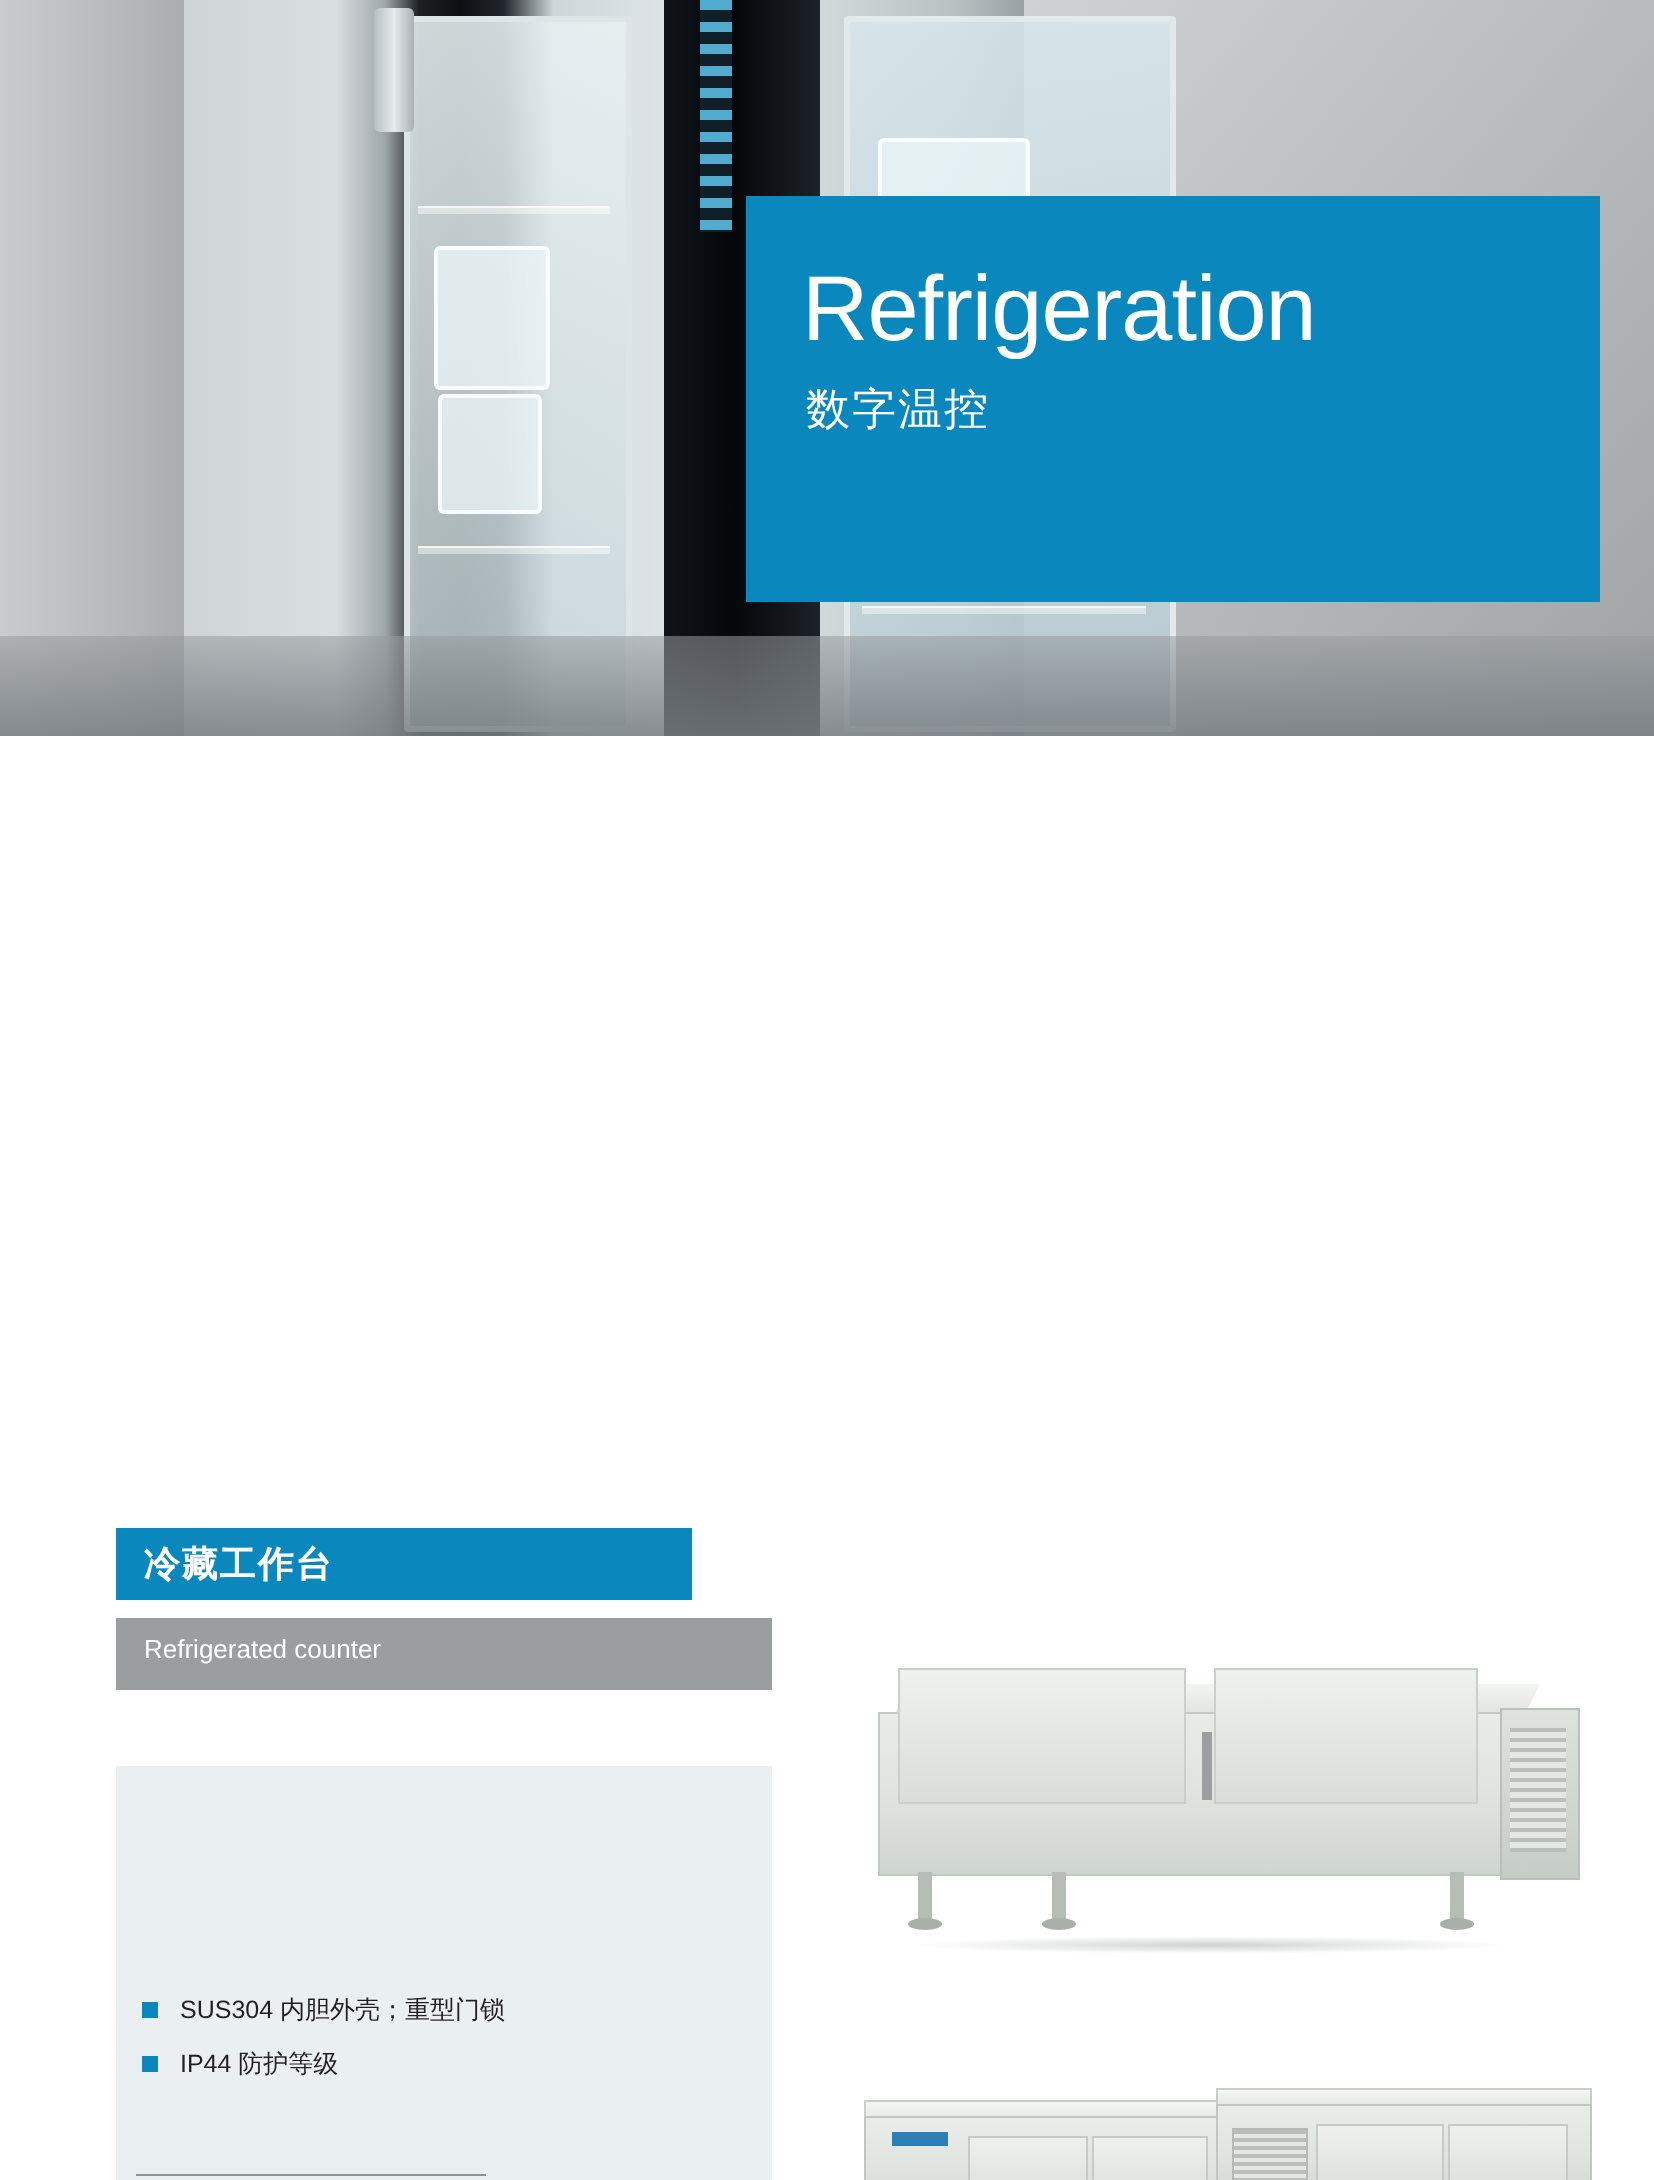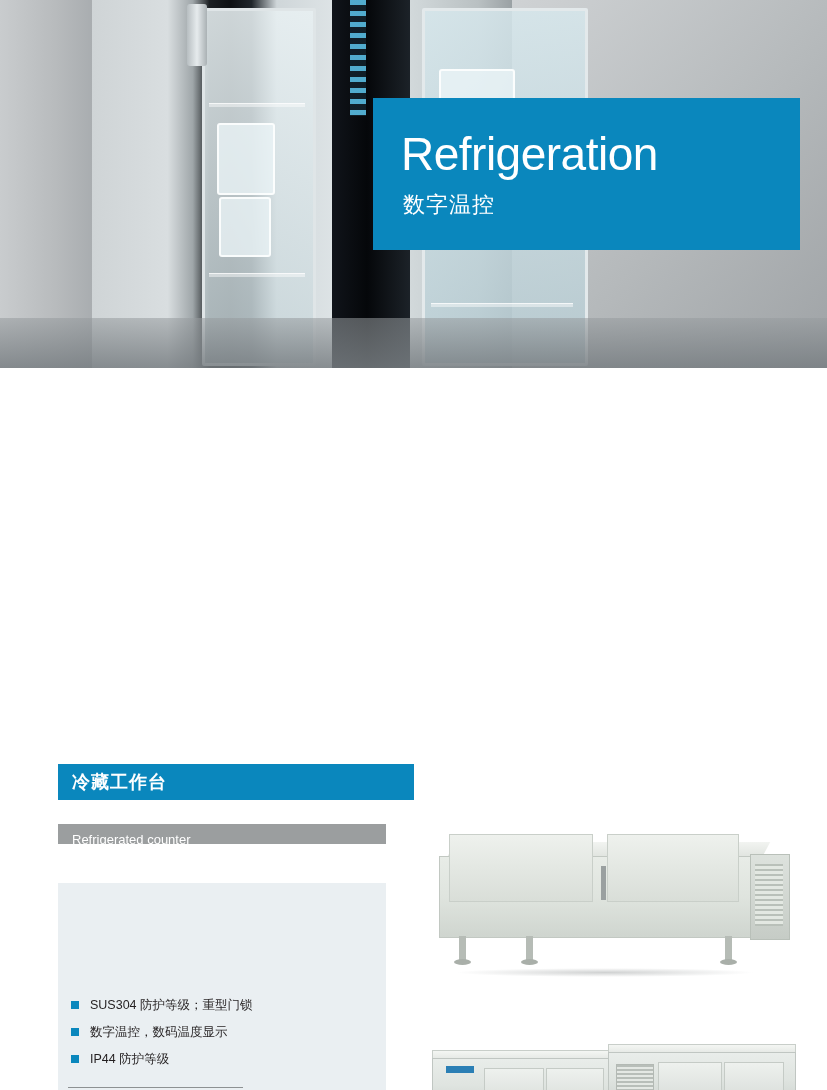--- a/index.html
+++ b/index.html
@@ -78,21 +78,21 @@
     background: linear-gradient(to bottom right, #cfd2d4, #b5b9bb 55%, #9fa3a6);
   }
   .hero-floor {
     position: absolute; left: 0; top: 318px; width: 827px; height: 50px;
     background: linear-gradient(to bottom, rgba(150,155,158,.55), rgba(120,126,130,.85));
   }
 
   .hero-banner {
     position: absolute;
     left: 373px; top: 98px;
-    width: 427px; height: 152px;
+    width: 427px; height: 203px;
     background: #0a87bd;
   }
   .hero-banner-title {
     position: absolute;
     left: 28px; top: 30px;
     font-size: 46px;
     line-height: 52px;
     color: #ffffff;
     font-weight: 400;
     letter-spacing: -0.5px;
@@ -104,34 +104,34 @@
     color: #ffffff;
     letter-spacing: 1px;
   }
 
   
   .content { position: relative; width: 827px; }
 
   .sect-title {
     position: absolute;
     left: 58px; top: 396px;
-    width: 356px; height: 36px;
+    width: 288px; height: 36px;
     background: #0a87bd;
     color: #fff;
     font-size: 18px;
     font-weight: bold;
     line-height: 36px;
     padding-left: 14px;
     box-sizing: border-box;
     letter-spacing: 1px;
   }
   .sect-subtitle {
     position: absolute;
-    left: 58px; top: 456px;
-    width: 328px; height: 20px;
+    left: 58px; top: 441px;
+    width: 328px; height: 36px;
     background: #9b9e9f;
     color: #ffffff;
     font-size: 13px;
     line-height: 32px;
     padding-left: 14px;
     box-sizing: border-box;
   }
 
   .feature-panel {
     position: absolute;
@@ -279,25 +279,21 @@
 <div class="content">
 
   <div class="sect-title">冷藏工作台</div>
   <div class="sect-subtitle">Refrigerated counter</div>
 
   <div class="feature-panel"></div>
 
   <div class="feat-list cn">
     <div class="feat-item">
       <span class="bullet"></span>
-      <span>SUS304 防护等级；重型门锁</span>
-    </div>
-    <div class="feat-item">
-      <span class="bullet"></span>
-      <span>数字温控，数码温度显示</span>
+      <span>SUS304 内胆外壳；重型门锁</span>
     </div>
     <div class="feat-item">
       <span class="bullet"></span>
       <span>IP44 防护等级</span>
     </div>
   </div>
 
   <div class="feat-divider"></div>
 
   <div class="photo-main">

